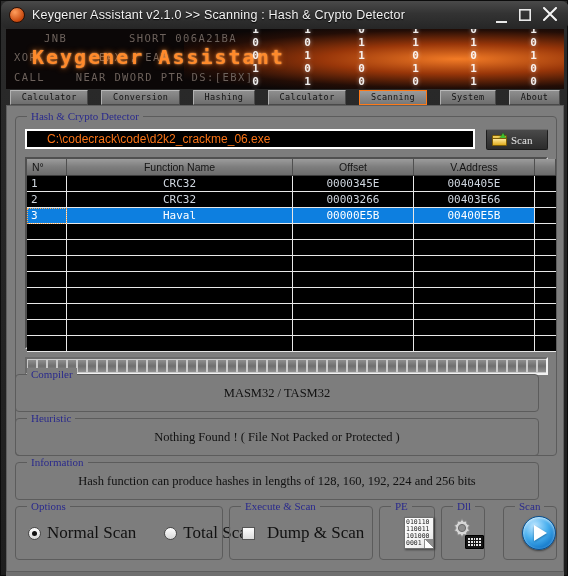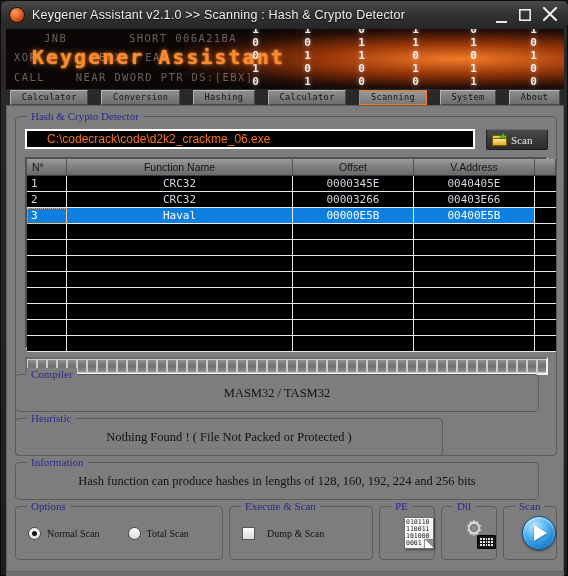--- a/index.html
+++ b/index.html
@@ -181,49 +181,49 @@
     background:#c9c9c9;box-sizing:border-box;
     border:2px solid;border-color:#6a6a6a #f2f2f2 #f2f2f2 #6a6a6a;
     display:flex;align-items:center;padding:1px 1px;gap:2px;overflow:hidden;
   }
   .pseg{
     flex:0 0 auto;width:8px;height:12px;
     background:linear-gradient(180deg,#8f8f8f 0%,#6f6f6f 50%,#909090 100%);
   }
   
   #compiler-group{left:8px;top:268px;width:524px;height:38px;}
-  #heuristic-group{left:8px;top:312px;width:428px;height:38px;}
+  #heuristic-group{left:8px;top:312px;width:524px;height:38px;}
   #information-group{left:8px;top:356px;width:524px;height:38px;}
   .panel-text{
     position:absolute;left:0;top:0;width:100%;height:100%;
     display:flex;align-items:center;justify-content:center;
     color:#111;font-family:"Liberation Serif",serif;font-size:12.5px;
     text-align:center;
   }
   
   #options-group{left:8px;top:400px;width:208px;height:54px;}
   #execute-group{left:222px;top:400px;width:144px;height:54px;}
   #pe-group{left:372px;top:400px;width:56px;height:54px;padding-left:40px;}
-  #dll-group{left:434px;top:400px;width:56px;height:54px;}
+  #dll-group{left:434px;top:400px;width:44px;height:54px;}
   #scan-group{left:496px;top:400px;width:54px;height:54px;}
   .opt-row{
     position:absolute;left:0;top:0;width:100%;height:100%;
     display:flex;align-items:center;padding-left:12px;gap:28px;
     box-sizing:border-box;
   }
   .radio-item,.check-item{display:flex;align-items:center;gap:6px;cursor:default;}
   .radio{
     width:13px;height:13px;border-radius:50%;flex:0 0 auto;
     background:linear-gradient(180deg,#ffffff,#d8d8d8);
     border:1px solid #4a4a4a;box-sizing:border-box;
     display:flex;align-items:center;justify-content:center;
   }
   .radio .dot{width:5px;height:5px;border-radius:50%;background:#111;}
   .opt-label{
-    color:#111;font-family:"Liberation Serif",serif;font-size:10px;
+    color:#111;font-family:"Liberation Serif",serif;font-size:17px;
     white-space:nowrap;
   }
   .check-wrap{
     position:absolute;left:0;top:0;width:100%;height:100%;
     display:flex;align-items:center;padding-left:12px;box-sizing:border-box;
   }
   .checkbox{
     width:13px;height:13px;flex:0 0 auto;
     background:linear-gradient(180deg,#fdfdfd,#dcdcdc);
     border:1px solid #555;box-sizing:border-box;margin-right:6px;

